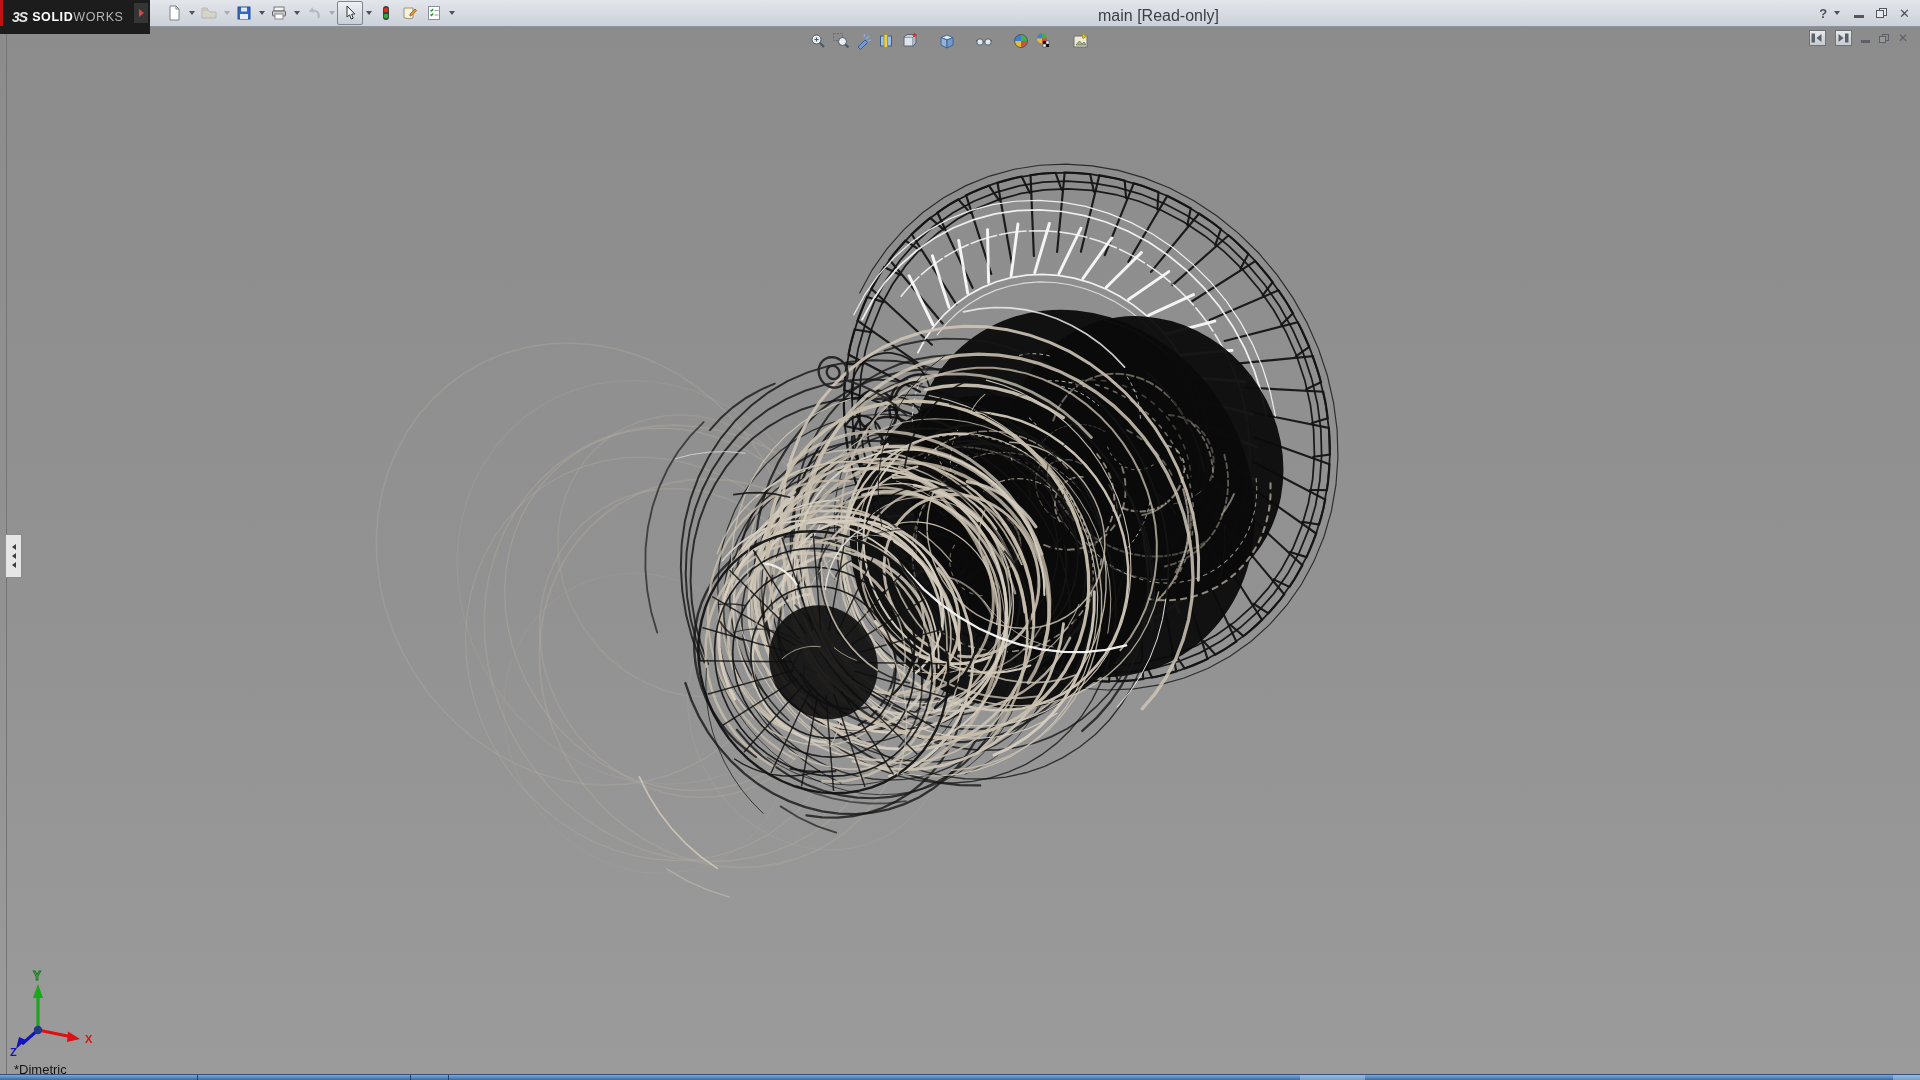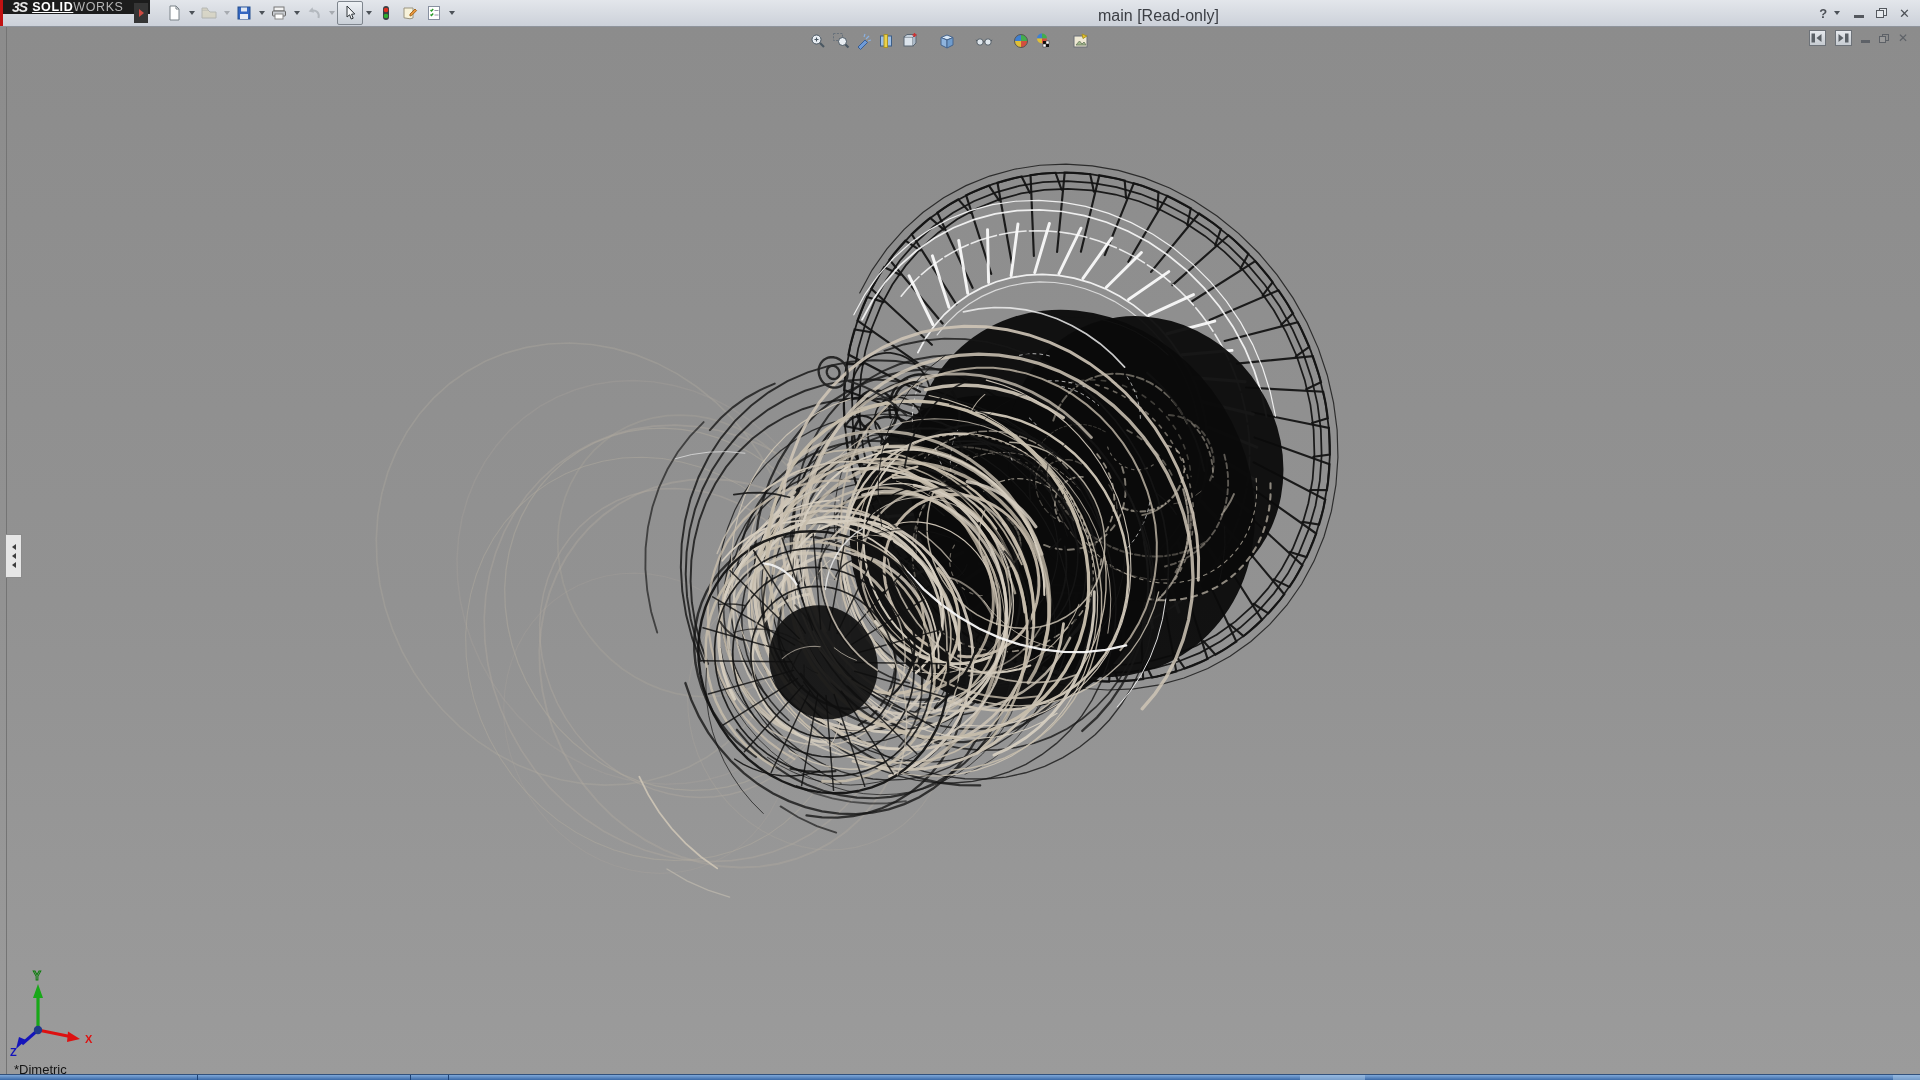--- a/index.html
+++ b/index.html
@@ -1,22 +1,22 @@
 <!DOCTYPE html>
 <html><head>
 <meta charset="utf-8">
 <style>
   html,body{margin:0;padding:0;width:1920px;height:1080px;overflow:hidden;
     font-family:"Liberation Sans","DejaVu Sans",sans-serif;background:#919191;}
   .titlebar{position:absolute;left:0;top:0;width:1920px;height:26px;
     background:linear-gradient(#e3e6eb,#ccd1d9);border-bottom:1px solid #8f949c;z-index:30;}
-  .logo{position:absolute;left:0;top:0;width:150px;height:14px;background:#1c1c1c;display:flex;align-items:center;}
+  .logo{position:absolute;left:0;top:0;width:150px;height:34px;background:#1c1c1c;display:flex;align-items:center;}
   .logo-red{position:absolute;left:0;top:0;width:3px;height:26px;background:#c11212;}
   .logo-glyph{color:#e8e8e8;font-weight:bold;font-style:italic;font-size:14px;margin-left:12px;letter-spacing:-1px;}
-  .logo-bold{color:#fff;font-weight:bold;font-size:12.5px;letter-spacing:.6px;margin-left:5px;text-decoration:underline;}
+  .logo-bold{color:#fff;font-weight:bold;font-size:12.5px;letter-spacing:.6px;margin-left:5px;}
   .logo-light{color:#b4b4b4;font-size:12.5px;letter-spacing:.6px;}
   .logo-expand{position:absolute;right:2px;top:3px;width:14px;height:20px;background:#353535;
     display:flex;align-items:center;justify-content:center;cursor:pointer;}
   .tri-r{width:0;height:0;border-top:4px solid transparent;border-bottom:4px solid transparent;border-left:5px solid #cf4b42;}
   .toolbar{position:absolute;left:162px;top:0;height:26px;display:flex;align-items:center;}
   .tbtn{width:24px;height:22px;display:flex;align-items:center;justify-content:center;}
   .dd{width:11px;height:22px;display:flex;align-items:center;justify-content:center;}
   .dd::after{content:"";border-left:3.5px solid transparent;border-right:3.5px solid transparent;border-top:4px solid #4c5258;}
   .dis{opacity:.45;}
   .dis::after{border-top-color:#6a6f74;}

